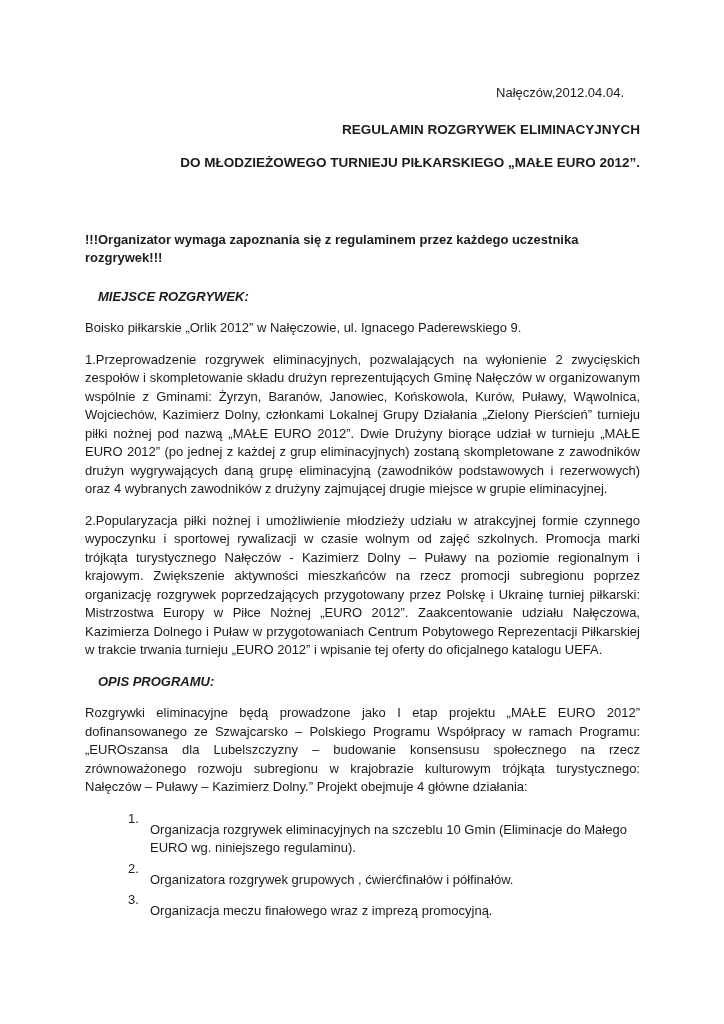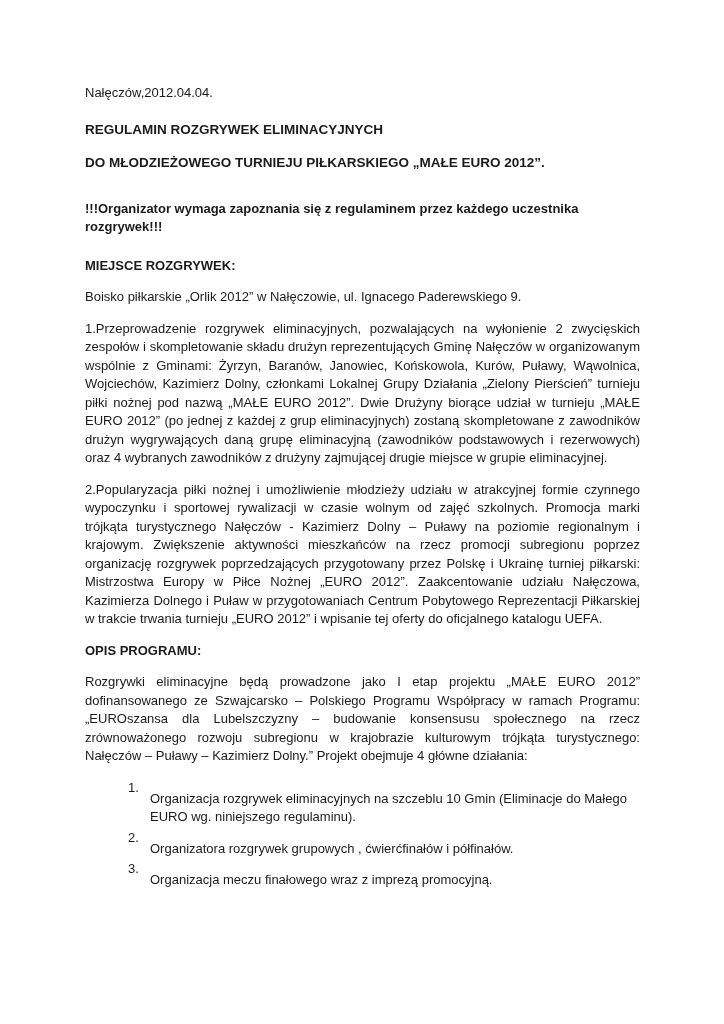--- a/index.html
+++ b/index.html
@@ -13,45 +13,47 @@
     box-sizing: border-box;
     padding: 84px 84px 40px 85px;
     background: #ffffff;
     color: #1b1b1b;
     font-family: "Liberation Sans", sans-serif;
     font-size: 13px;
     line-height: 18.5px;
     overflow: hidden;
   }
   .date {
-    margin: 0 4px 18px 0;
+    text-align: right;
+    margin: 0 16px 18px 0;
   }
   .title {
-    text-align: left;
+    text-align: right;
     font-size: 13.5px;
     font-weight: bold;
     margin: 0 0 15px 0;
   }
   .title-2 {
-    margin-bottom: 27px;
+    margin-bottom: 58px;
   }
   .bold { font-weight: bold; }
   .notice {
     font-weight: bold;
     margin: 0 0 20px 0;
   }
   p.para {
     margin: 0 0 13px 0;
   }
   p.justify {
     text-align: justify;
   }
   p.heading {
     font-weight: bold;
-    margin: 0 0 13px 0;
+    margin: 0 0 13px 13px;
+    font-style: italic;
   }
   ol.program-list {
     list-style: none;
     margin: 2px 0 0 0;
     padding: 0 0 0 43px;
   }
   ol.program-list li {
     display: flex;
     margin: 0 0 2px 0;
   }

